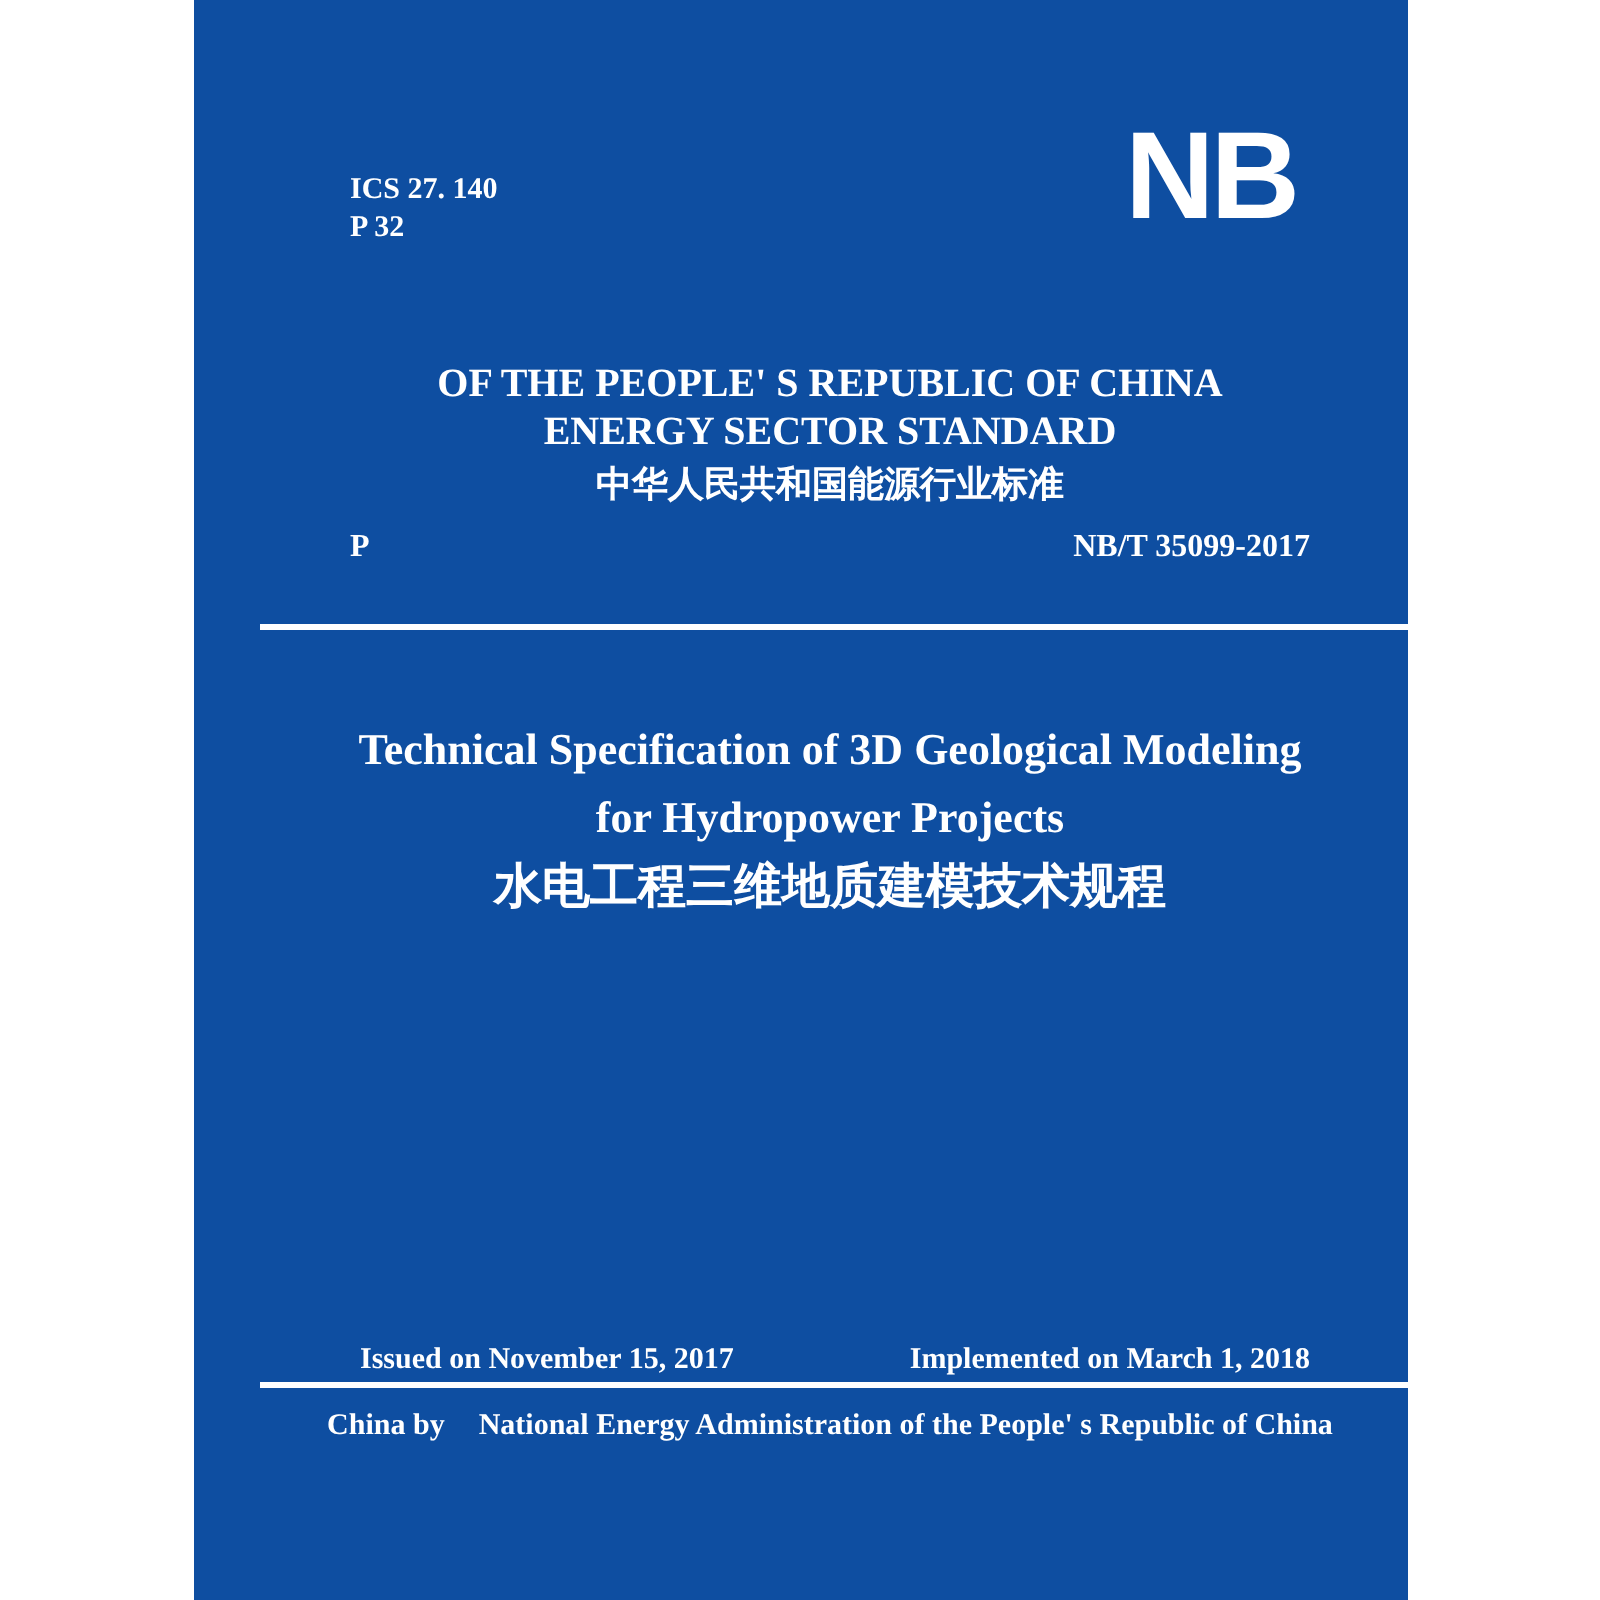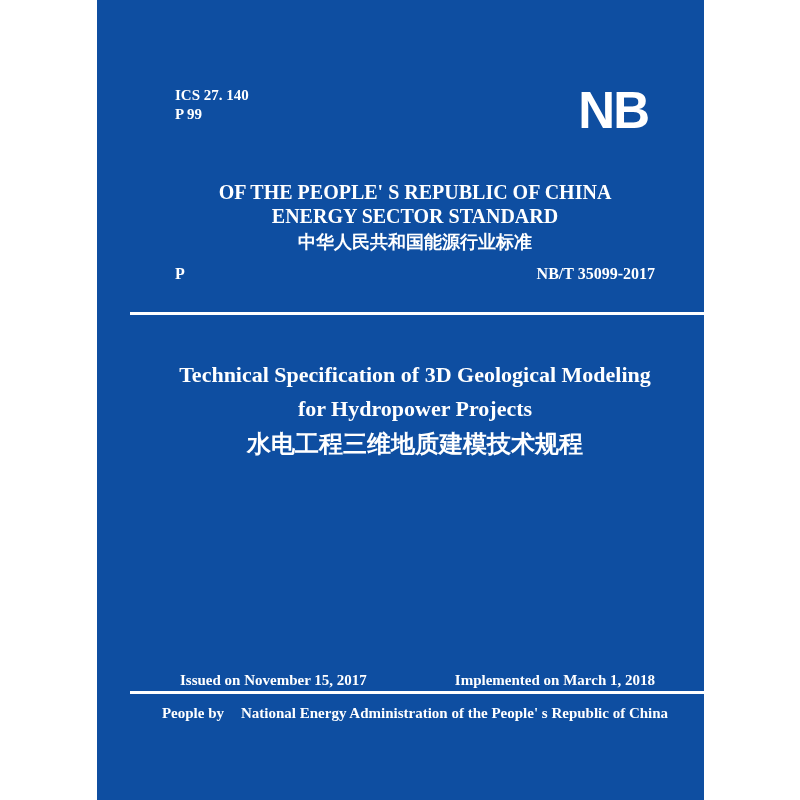--- a/index.html
+++ b/index.html
@@ -33,24 +33,24 @@
       top: 86px;
       font-size: 15px;
       line-height: 19px;
       font-weight: bold;
       white-space: nowrap;
     }
     
     .nb-logo {
       position: absolute;
       right: 56px;
-      top: 72px;
+      top: 50px;
       font-family: "Liberation Sans", "DejaVu Sans", sans-serif;
       font-weight: 900;
-      font-size: 51px;
+      font-size: 62px;
       line-height: 78px;
       letter-spacing: -2px;
       white-space: nowrap;
     }
     
     .std-header {
       position: absolute;
       left: 78px;
       top: 181px;
       width: 480px;
@@ -142,21 +142,21 @@
     }
   </style>
 </head>
 <body style="background: rgb(255, 255, 255);">
 
 <div class="page">
   <div class="cover" style="background: rgb(14, 78, 161); color: rgb(255, 255, 255);">
 
     <div class="meta">
       <div>ICS 27. 140</div>
-      <div>P 99</div>
+      <div>P 32</div>
     </div>
 
     <div class="nb-logo">NB</div>
 
     <div class="std-header">
       <div class="en">OF THE PEOPLE' S REPUBLIC OF CHINA</div>
       <div class="en">ENERGY SECTOR STANDARD</div>
       <div class="cn">中华人民共和国能源行业标准</div>
     </div>
 
@@ -174,17 +174,17 @@
     </div>
 
     <div class="dates-row">
       <span>Issued on November 15, 2017</span>
       <span>Implemented on March 1, 2018</span>
     </div>
 
     <div class="rule rule-2"></div>
 
     <div class="issuer-row">
-      <span class="label">People by</span><span>National Energy Administration of the People' s Republic of China</span>
+      <span class="label">China by</span><span>National Energy Administration of the People' s Republic of China</span>
     </div>
 
   </div>
 </div>
 
 </body></html>

